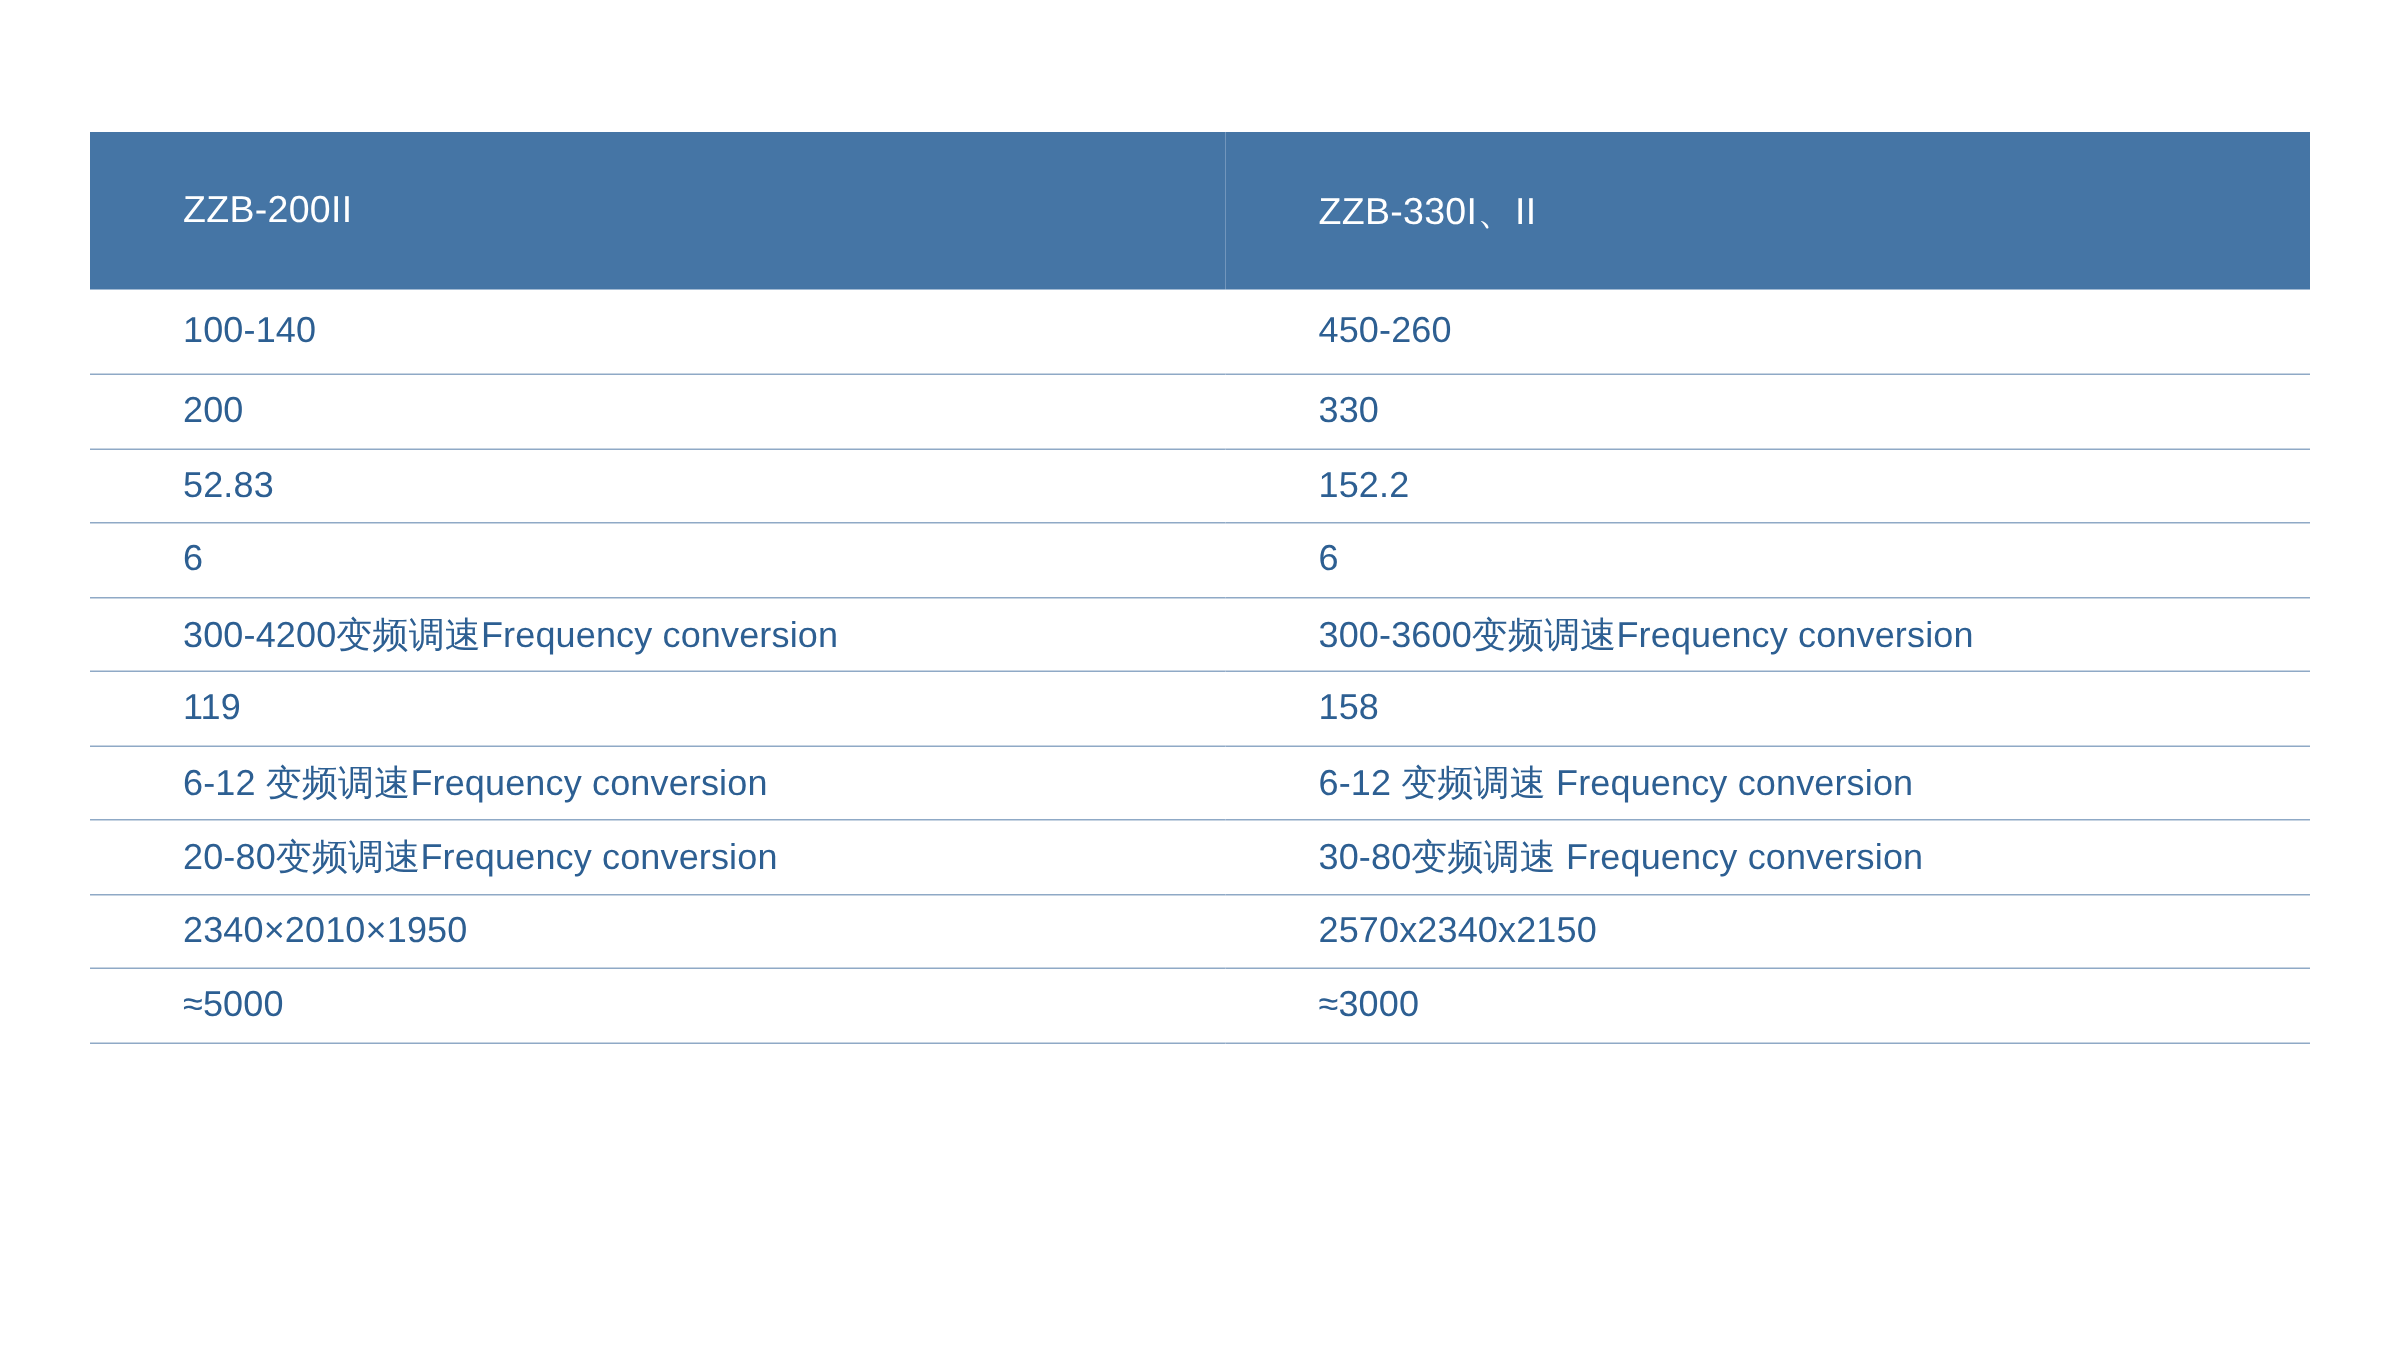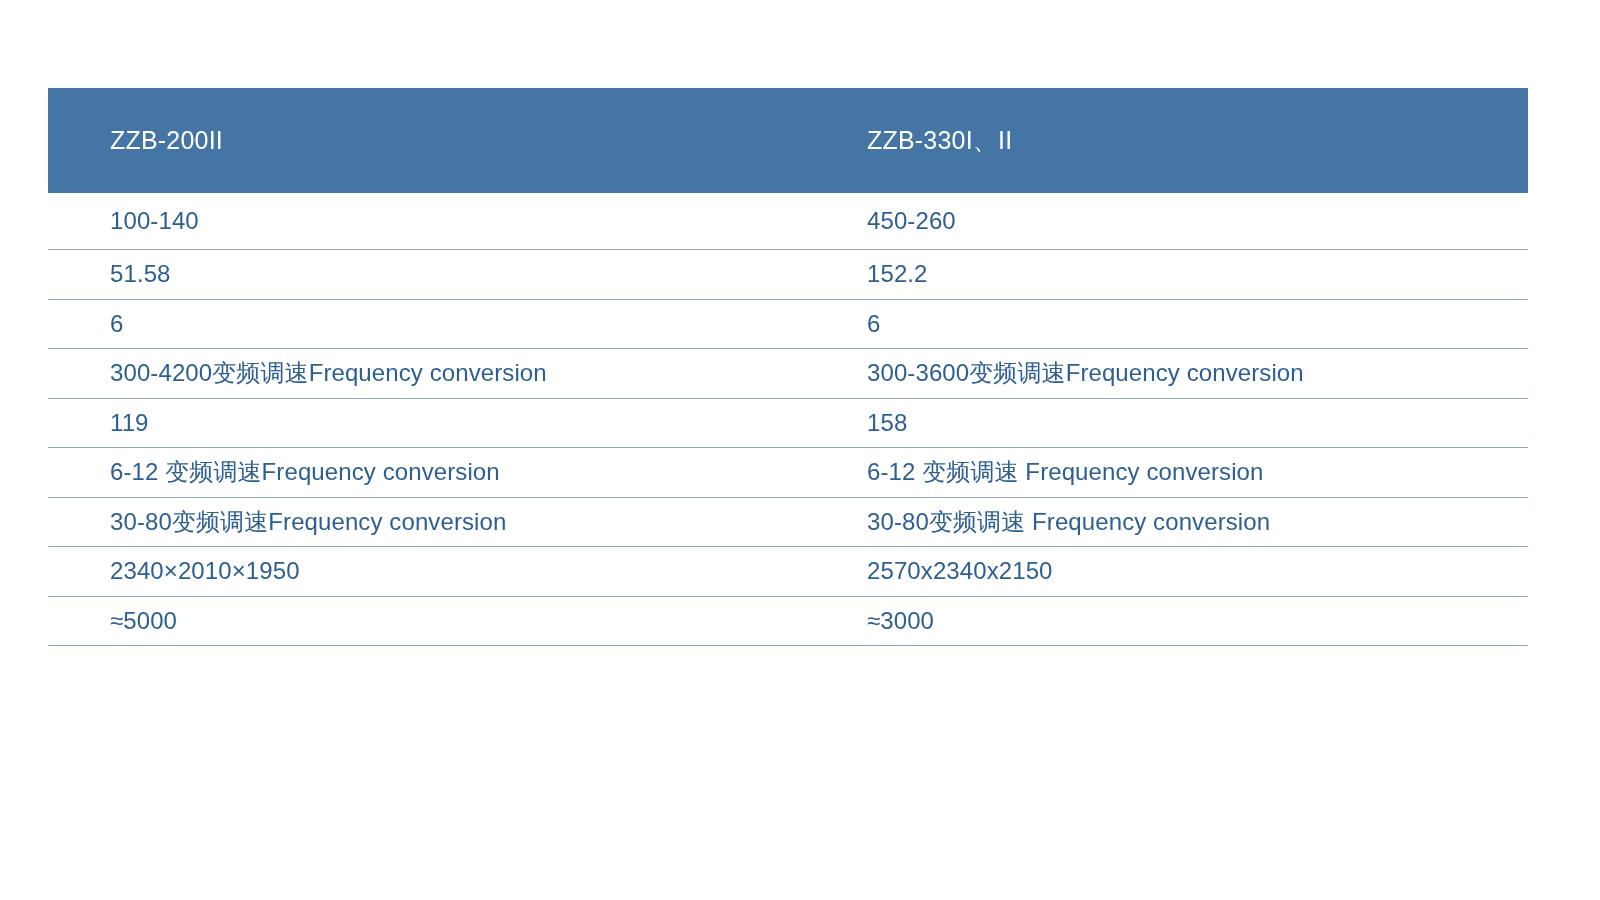--- a/index.html
+++ b/index.html
@@ -14,21 +14,21 @@
     font-family: "Liberation Sans", "DejaVu Sans", sans-serif;
   }
   .page {
     position: relative;
     width: 1600px;
     height: 900px;
     background: #ffffff;
   }
   .spec-table {
     position: absolute;
-    left: 48px;
+    left: 60px;
     top: 88px;
     width: 1480px;
     border-collapse: collapse;
     table-layout: fixed;
   }
   .spec-table col.c1 { width: 757px; }
   .spec-table col.c2 { width: 723px; }
 
   .spec-table thead th {
     background: #4575a5;
@@ -75,41 +75,45 @@
         <th>ZZB-200II</th>
         <th>ZZB-330I、II</th>
       </tr>
     </thead>
     <tbody>
       <tr>
         <td>100-140</td>
         <td>450-260</td>
       </tr>
       <tr>
-        <td>51.58</td>
+        <td>200</td>
+        <td>330</td>
+      </tr>
+      <tr>
+        <td>52.83</td>
         <td>152.2</td>
       </tr>
       <tr>
         <td>6</td>
         <td>6</td>
       </tr>
       <tr>
         <td>300-4200变频调速Frequency conversion</td>
         <td>300-3600变频调速Frequency conversion</td>
       </tr>
       <tr>
         <td>119</td>
         <td>158</td>
       </tr>
       <tr>
         <td>6-12 变频调速Frequency conversion</td>
         <td>6-12   变频调速 Frequency conversion</td>
       </tr>
       <tr>
-        <td>30-80变频调速Frequency conversion</td>
+        <td>20-80变频调速Frequency conversion</td>
         <td>30-80变频调速 Frequency conversion</td>
       </tr>
       <tr>
         <td>2340×2010×1950</td>
         <td>2570x2340x2150</td>
       </tr>
       <tr>
         <td>≈5000</td>
         <td>≈3000</td>
       </tr>

